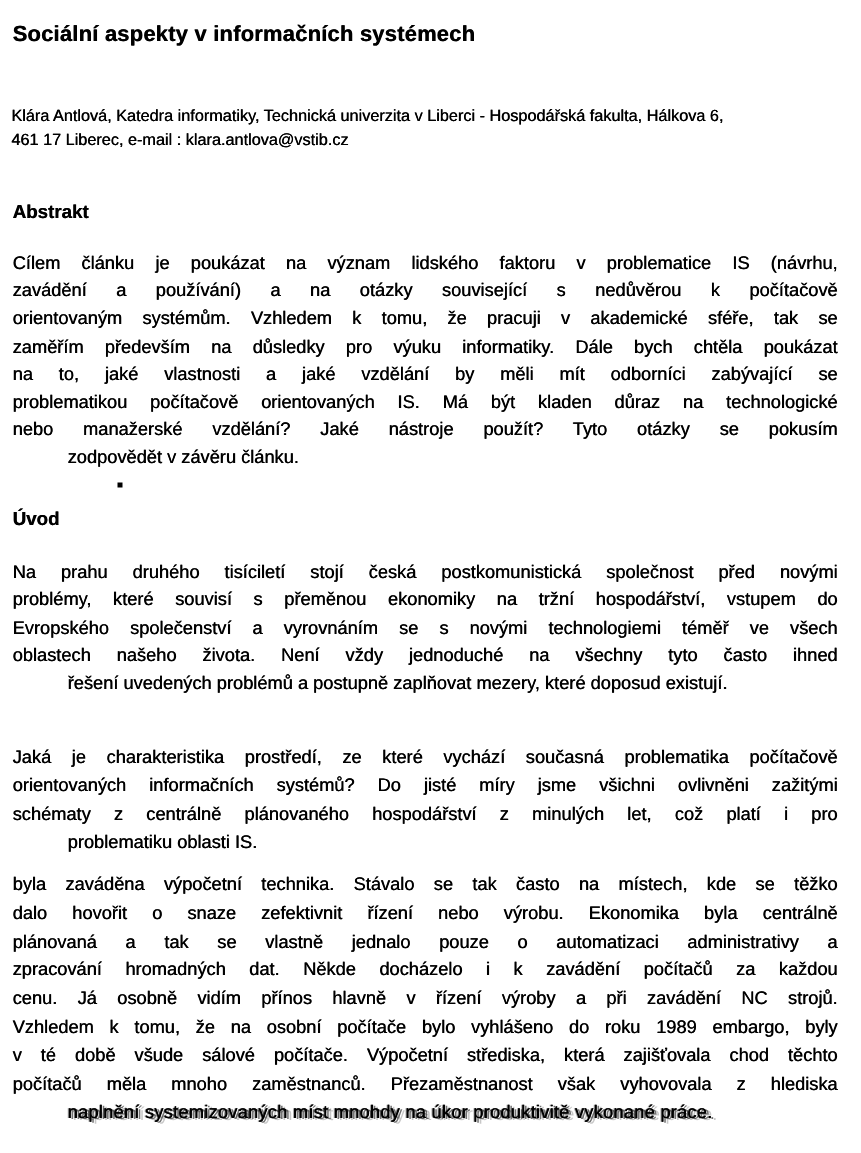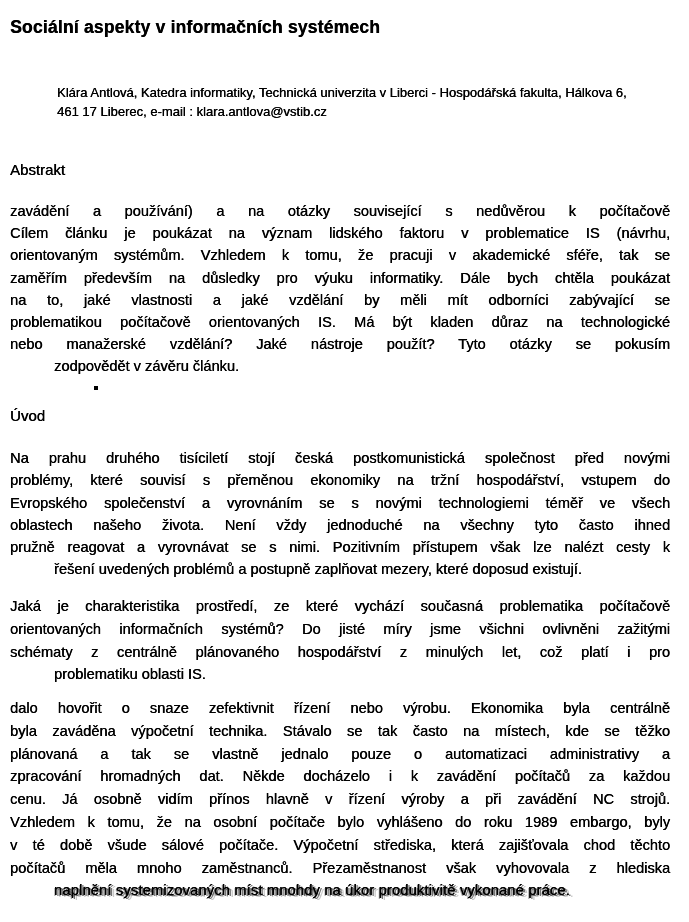--- a/index.html
+++ b/index.html
@@ -37,29 +37,28 @@
     left: 9px;
     width: 678px;
     font-size: 13px;
     line-height: 18.5px;
   }
   .author .line {
     text-align: left;
     text-align-last: left;
     white-space: nowrap;
     text-shadow: 0.3px 0 0 #000;
-    margin-left: 48px;
   }
   
   .heading {
     position: absolute;
     left: 10px;
     margin: 0;
     font-size: 15px;
-    font-weight: 400;
+    font-weight: 700;
     text-shadow: 0.3px 0 0 #000;
   }
   .h-abstrakt { top: 161px; }
   .h-uvod    { top: 407px; }
   
   .para {
     position: absolute;
     left: 10px;
     width: 660px;
     font-size: 14.6px;
@@ -104,53 +103,52 @@
   <h1 class="title">Sociální aspekty v informačních systémech</h1>
 
   <div class="author">
       <div class="line">Klára Antlová, Katedra informatiky, Technická univerzita v Liberci - Hospodářská fakulta, Hálkova 6,</div>
       <div class="line lastline">461 17 Liberec, e-mail : klara.antlova@vstib.cz</div>
     </div>
 
   <h2 class="heading h-abstrakt">Abstrakt</h2>
 
   <div class="para p-abstract">
+      <div class="line">Cílem článku je poukázat na význam lidského faktoru v problematice IS (návrhu,</div>
       <div class="line">zavádění a používání) a na otázky související s nedůvěrou k počítačově</div>
-      <div class="line">Cílem článku je poukázat na význam lidského faktoru v problematice IS (návrhu,</div>
       <div class="line">orientovaným systémům. Vzhledem k tomu, že pracuji v akademické sféře, tak se</div>
       <div class="line">zaměřím především na důsledky pro výuku informatiky. Dále bych chtěla poukázat</div>
       <div class="line">na to, jaké vlastnosti a jaké vzdělání by měli mít odborníci zabývající se</div>
       <div class="line">problematikou počítačově orientovaných IS. Má být kladen důraz na technologické</div>
       <div class="line">nebo manažerské vzdělání? Jaké nástroje použít? Tyto otázky se pokusím</div>
       <div class="line lastline">zodpovědět v závěru článku.</div>
     </div>
 
   <div class="speck"></div>
 
   <h2 class="heading h-uvod">Úvod</h2>
 
   <div class="para p1">
       <div class="line">Na prahu druhého tisíciletí stojí česká postkomunistická společnost před novými</div>
       <div class="line">problémy, které souvisí s přeměnou ekonomiky na tržní hospodářství, vstupem do</div>
       <div class="line">Evropského společenství a vyrovnáním se s novými technologiemi téměř ve všech</div>
       <div class="line">oblastech našeho života. Není vždy jednoduché na všechny tyto často ihned</div>
-      <div class="line">pružně reagovat a vyrovnávat se s nimi. Pozitivním přístupem však lze nalézt cesty k</div>
       <div class="line lastline">řešení uvedených problémů a postupně zaplňovat mezery, které doposud existují.</div>
     </div>
 
   <div class="para p2">
       <div class="line">Jaká je charakteristika prostředí, ze které vychází současná problematika počítačově</div>
       <div class="line">orientovaných informačních systémů?  Do jisté míry jsme všichni ovlivněni zažitými</div>
       <div class="line">schématy z  centrálně plánovaného hospodářství z minulých let, což platí i pro</div>
       <div class="line lastline">problematiku oblasti IS.</div>
     </div>
 
   <div class="para p3">
+      <div class="line">byla zaváděna výpočetní technika. Stávalo se tak často na místech, kde se těžko</div>
       <div class="line">dalo hovořit o snaze zefektivnit řízení nebo výrobu. Ekonomika  byla centrálně</div>
-      <div class="line">byla zaváděna výpočetní technika. Stávalo se tak často na místech, kde se těžko</div>
       <div class="line">plánovaná  a tak se vlastně jednalo pouze o automatizaci administrativy a</div>
       <div class="line">zpracování hromadných dat. Někde docházelo  i k zavádění počítačů za každou</div>
       <div class="line">cenu. Já osobně vidím přínos hlavně v  řízení výroby a při zavádění NC strojů.</div>
       <div class="line">Vzhledem k tomu, že na osobní počítače bylo vyhlášeno do roku 1989 embargo, byly</div>
       <div class="line">v té době všude sálové počítače. Výpočetní střediska, která zajišťovala chod těchto</div>
       <div class="line">počítačů měla mnoho zaměstnanců. Přezaměstnanost však vyhovovala z hlediska</div>
       <div class="line lastline">naplnění systemizovaných míst mnohdy na úkor produktivitě vykonané práce.</div>
     </div>
 
 </div>

